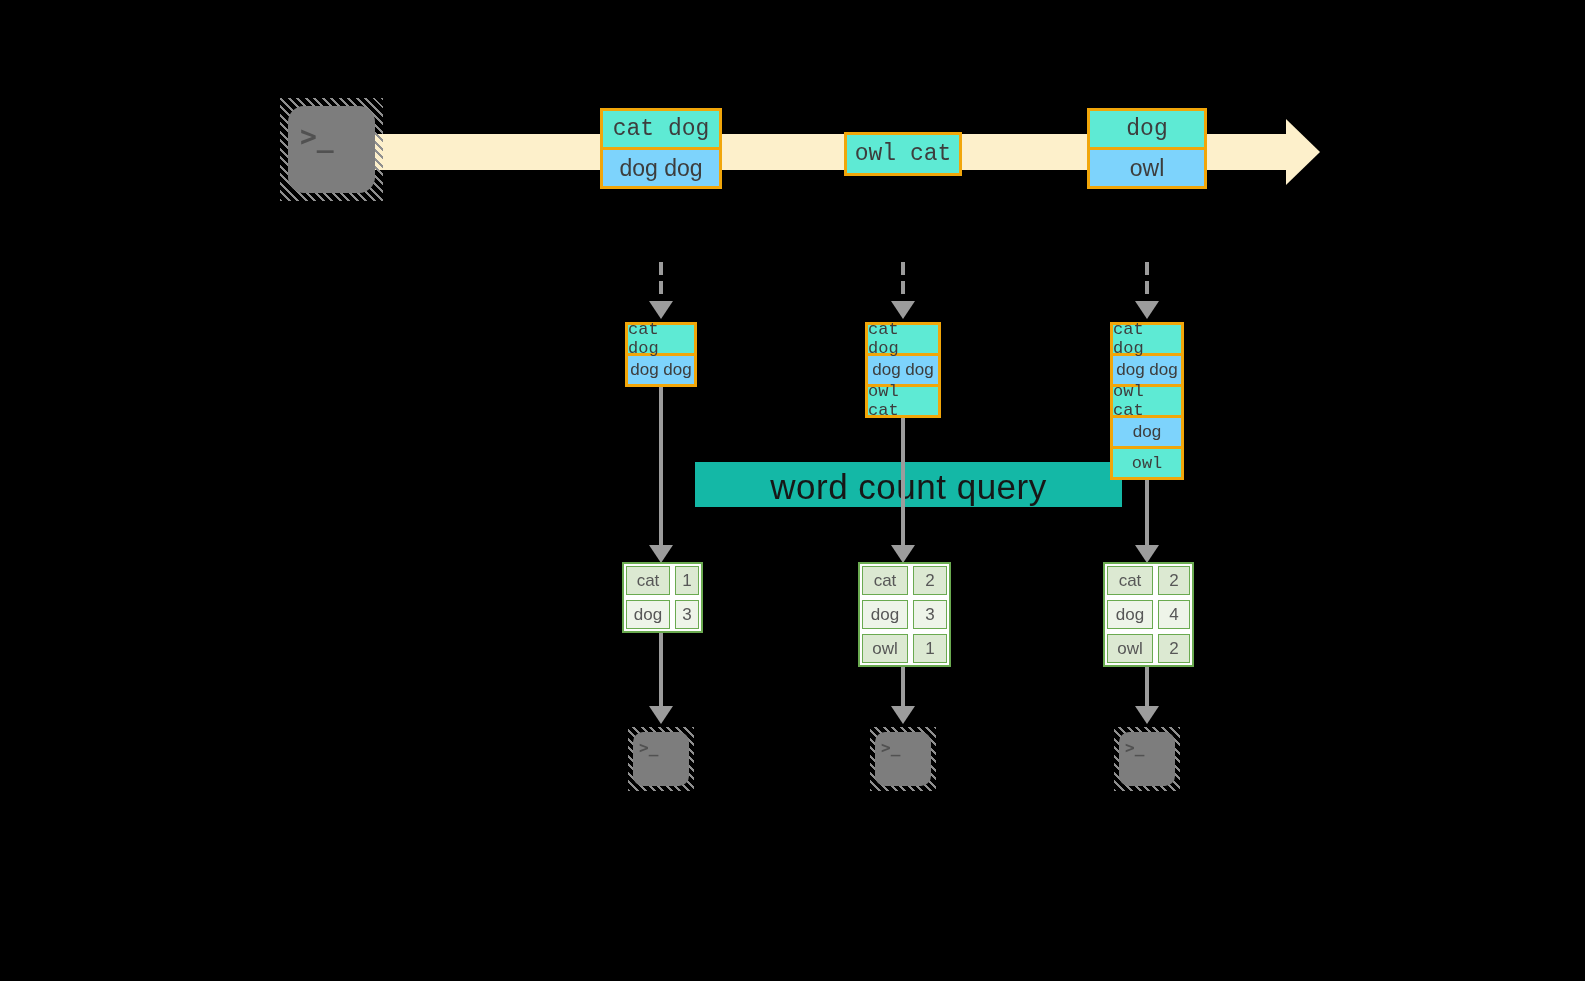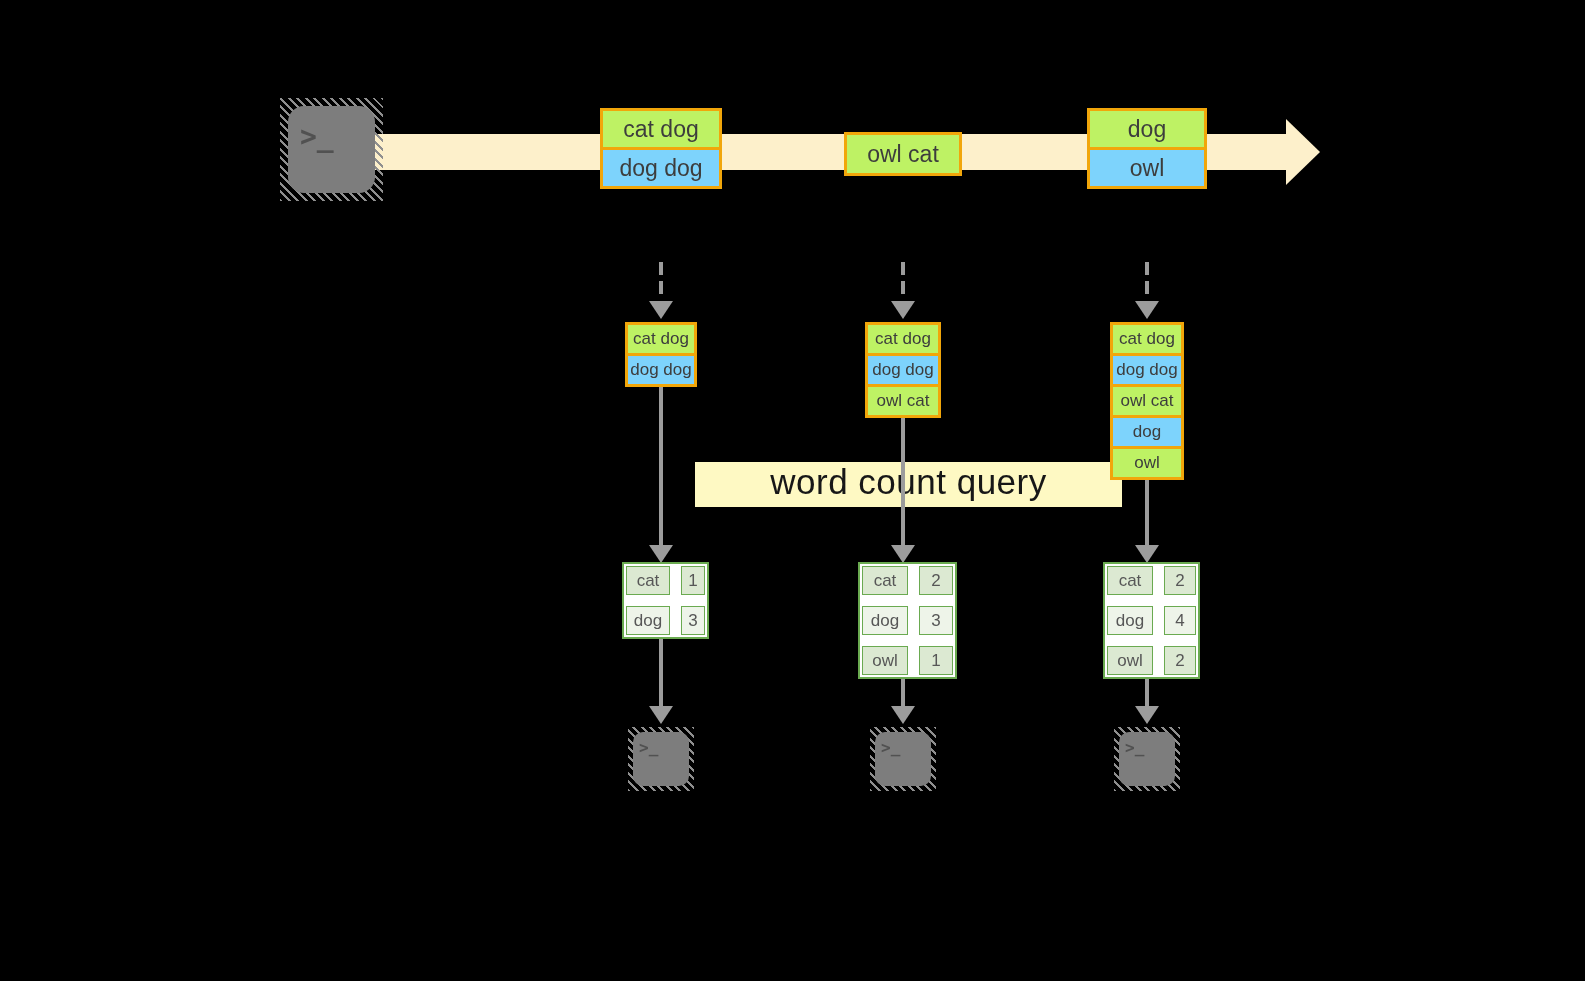--- a/index.html
+++ b/index.html
@@ -9,38 +9,38 @@
   }
   
   .band{position:absolute;left:374px;top:134px;width:912px;height:36px;background:#fdf0cb;z-index:1;}
   .band-head{position:absolute;left:1286px;top:119px;width:0;height:0;z-index:1;
     border-top:33px solid transparent;border-bottom:33px solid transparent;border-left:34px solid #fdf0cb;}
   
   .event{position:absolute;border:3px solid #f1a60a;z-index:2;box-sizing:content-box;}
   .ev-row{height:36px;display:flex;align-items:center;justify-content:center;
     font-size:23px;color:#3d3d3d;}
   .ev-row + .ev-row{border-top:3px solid #f1a60a;}
-  .fill-a{background:#bef264;}
+  .fill-a{background:#5eead4;font-family:Liberation Mono, monospace;}
   .fill-b{background:#7dd3fc;}
   
   .stack{position:absolute;border:3px solid #f1a60a;z-index:3;box-sizing:content-box;}
   .st-row{height:28px;display:flex;align-items:center;justify-content:center;
     font-size:17px;color:#3d3d3d;}
   .st-row + .st-row{border-top:3px solid #f1a60a;}
   
   .vdash,.vline{position:absolute;width:4px;background:#9c9c9c;z-index:2;}
   .vhead{position:absolute;width:0;height:0;z-index:2;
     border-left:12px solid transparent;border-right:12px solid transparent;
     border-top:18px solid #9c9c9c;}
   
-  .qband{position:absolute;left:695px;top:462px;width:427px;height:45px;background:#fef9c3;z-index:1;
-    display:flex;align-items:flex-start;justify-content:center;}
+  .qband{position:absolute;left:695px;top:462px;width:427px;height:45px;background:#14b8a6;z-index:1;
+    display:flex;align-items:flex-end;justify-content:center;}
   .qband span{font-size:35px;font-weight:300;color:#171717;letter-spacing:0.5px;}
   
-  .gtable{position:absolute;display:grid;gap:11px;padding:2px;background:#ffffff;
+  .gtable{position:absolute;display:grid;gap:5px;padding:2px;background:#ffffff;
     border:2px solid #6aaa50;z-index:3;box-sizing:content-box;}
   .gcell{height:27px;display:flex;align-items:center;justify-content:center;
     border:1px solid #6aaa50;font-size:17px;color:#575757;}
   .cell-green{background:#dce9d2;}
   .cell-lite{background:#eef4e9;}
   
   .term{position:absolute;z-index:2;
     background:repeating-linear-gradient(45deg,#8f8f8f 0 2px,transparent 2px 6px);}
   .term-inner{position:absolute;background:#7d7d7d;}
   .term-glyph{position:absolute;font-family:"DejaVu Sans Mono",monospace;font-weight:bold;color:#515151;}

